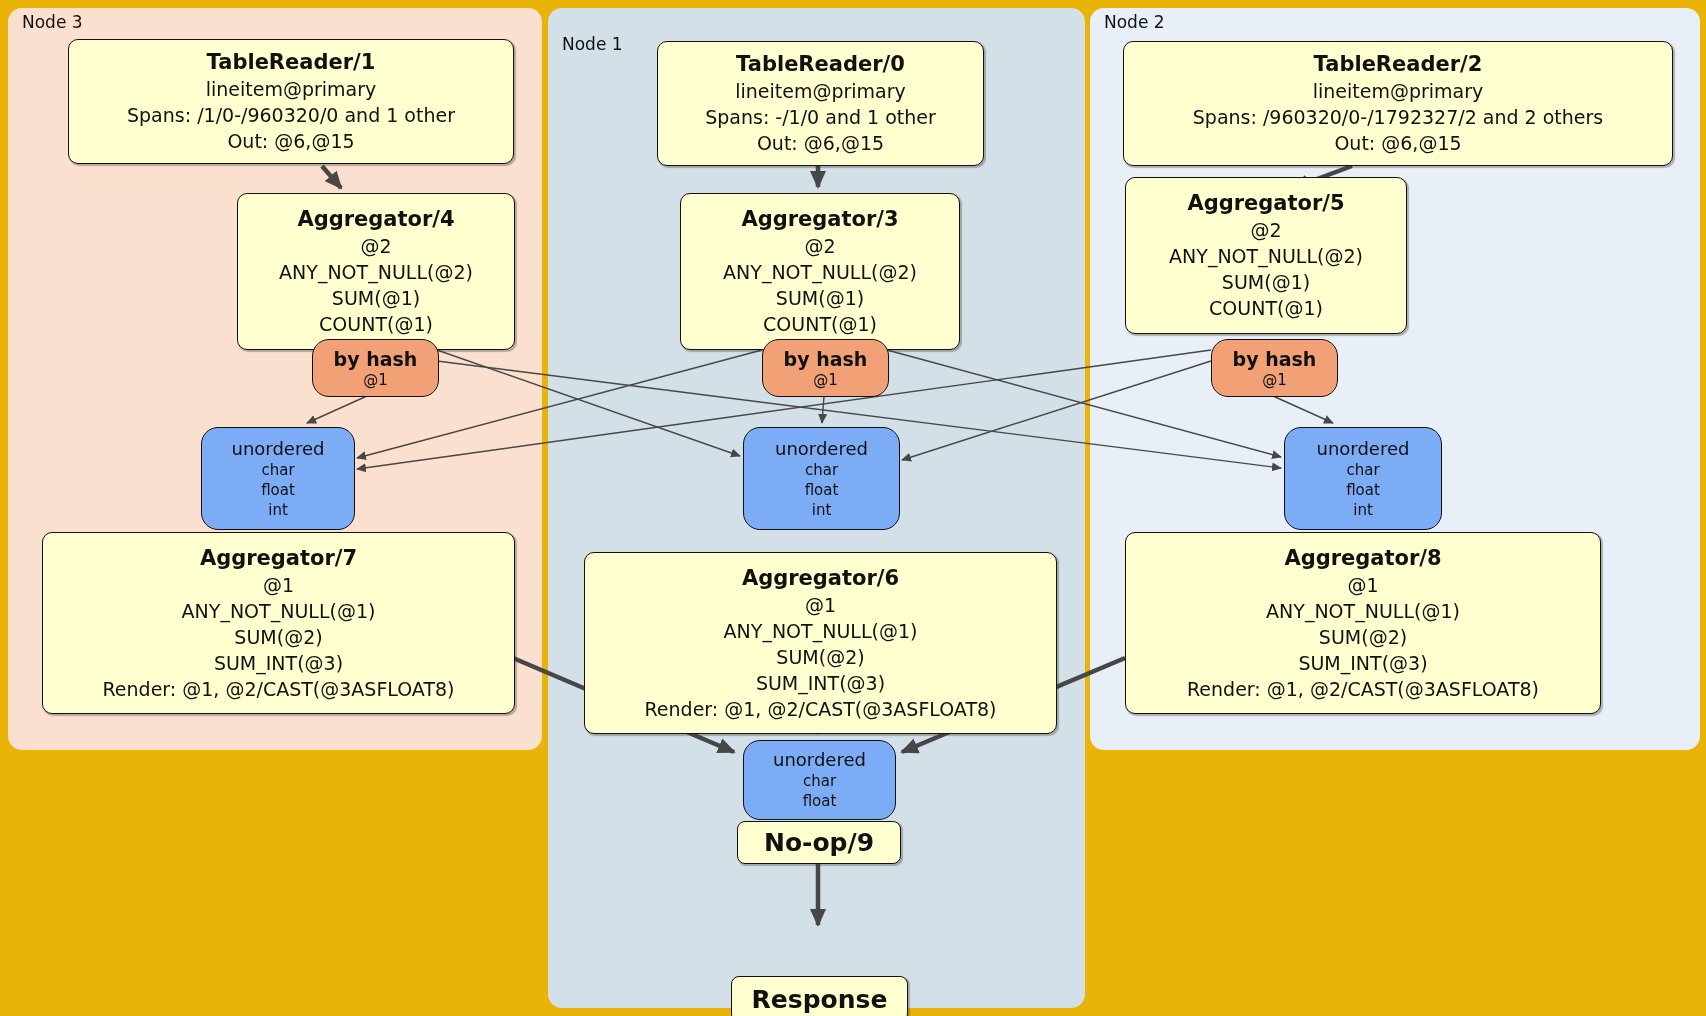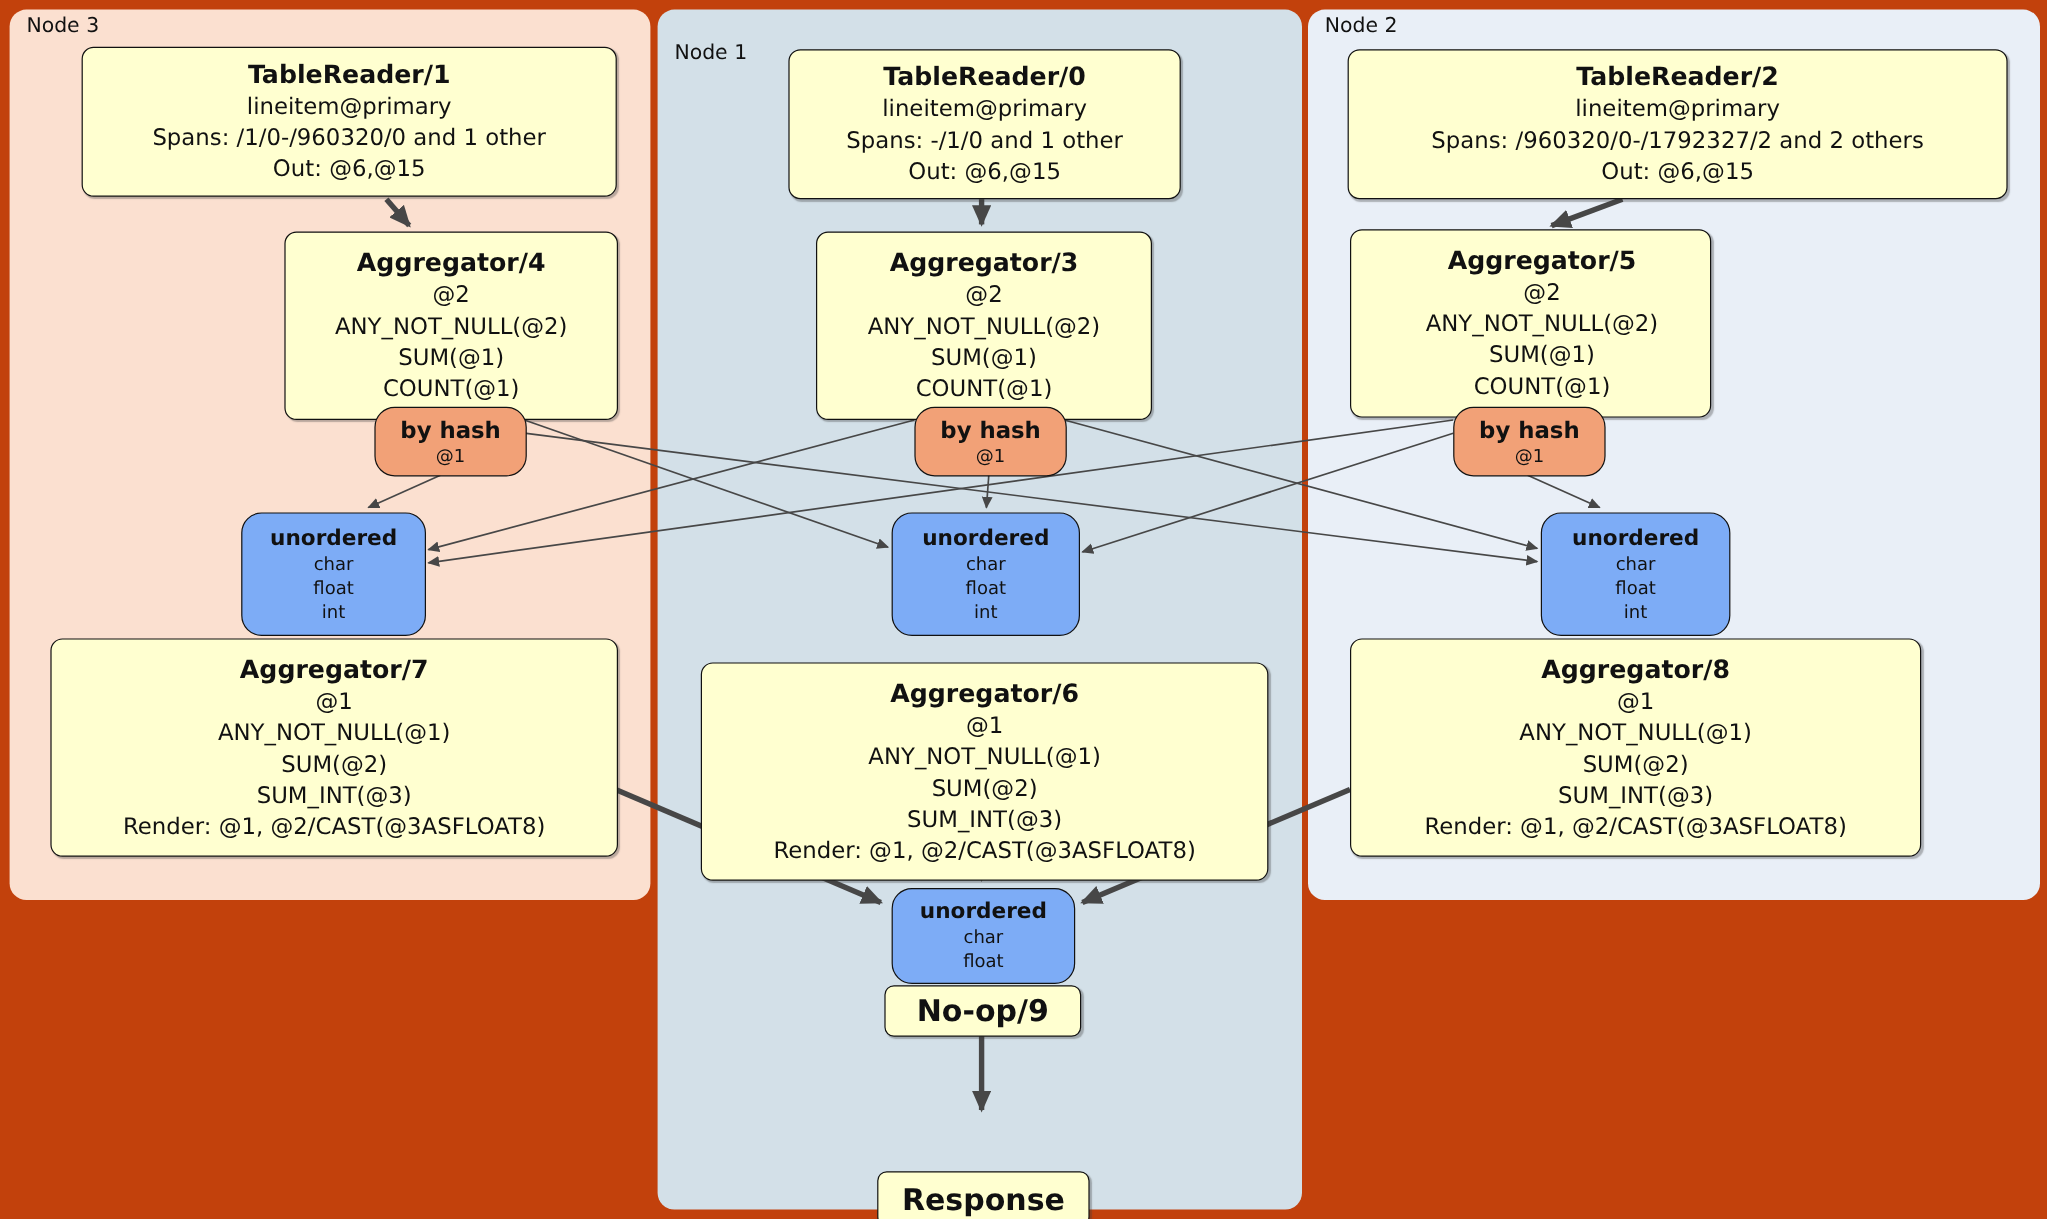--- a/index.html
+++ b/index.html
@@ -1,17 +1,17 @@
 <!DOCTYPE html>
 <html style="--node3_band: #fbe0d0; --node1_band: #d3e0e8; --node2_band: #e9eff7; --processor_fill: #ffffd0; --router_fill: #f2a177; --sync_fill: #7dacf6; --edge: #474747;"><head>
 <meta charset="utf-8">
 <style>
   html,body{margin:0;padding:0;background:#ffffff;}
   .canvas{
-    position:relative;width:1706px;height:1016px;background:#c2410c;overflow:hidden;
+    position:relative;width:1706px;height:1016px;background:#eab308;overflow:hidden;
     font-family:"DejaVu Sans","Liberation Sans",sans-serif;color:#111;
   }
   .band{position:absolute;border-radius:14px;}
   .band-label{position:absolute;font-size:17px;color:#111;}
   #edges{position:absolute;left:0;top:0;z-index:2;}
   .pbox{
     position:absolute;z-index:3;background:var(--processor_fill,#ffffd0);
     border:1.6px solid #111;border-radius:10px;
     display:flex;flex-direction:column;justify-content:center;align-items:center;
     text-align:center;box-shadow:1.5px 1.5px 1px rgba(60,60,60,.35);
@@ -23,21 +23,21 @@
     border:1.6px solid #111;border-radius:17px;
     display:flex;flex-direction:column;justify-content:center;align-items:center;text-align:center;
   }
   .rtitle{font-weight:bold;font-size:19px;line-height:24px;}
   .rline{font-size:15px;line-height:18px;}
   .sync{
     position:absolute;z-index:3;background:var(--sync_fill,#7dacf6);
     border:1.6px solid #111;border-radius:17px;
     display:flex;flex-direction:column;justify-content:center;align-items:center;text-align:center;
   }
-  .stitle{font-weight:bold;font-size:18px;line-height:22px;}
+  .stitle{font-weight:normal;font-size:18px;line-height:22px;}
   .sline{font-size:15px;line-height:20px;}
   .mini{
     position:absolute;z-index:3;background:var(--processor_fill,#ffffd0);
     border:1.6px solid #111;border-radius:8px;
     display:flex;justify-content:center;align-items:center;text-align:center;
     font-weight:bold;font-size:25px;box-shadow:1.5px 1.5px 1px rgba(60,60,60,.35);
   }
 </style>
 </head>
 <body>
@@ -146,21 +146,21 @@
     <div class="pline">SUM_INT(@3)</div>
     <div class="pline">Render: @1, @2/CAST(@3ASFLOAT8)</div>
   </div>
 
   <div class="pbox" style="left:1123px;top:41px;width:548px;height:123px;">
     <div class="ptitle">TableReader/2</div>
     <div class="pline">lineitem@primary</div>
     <div class="pline">Spans: /960320/0-/1792327/2 and 2 others</div>
     <div class="pline">Out: @6,@15</div>
   </div>
-  <div class="pbox" style="left:1125px;top:191px;width:280px;height:155px;padding-left:19px;">
+  <div class="pbox" style="left:1125px;top:177px;width:280px;height:155px;">
     <div class="ptitle">Aggregator/5</div>
     <div class="pline">@2</div>
     <div class="pline">ANY_NOT_NULL(@2)</div>
     <div class="pline">SUM(@1)</div>
     <div class="pline">COUNT(@1)</div>
   </div>
   <div class="router" style="left:1211px;top:339px;width:125px;height:56px;">
     <div class="rtitle">by hash</div>
     <div class="rline">@1</div>
   </div>

